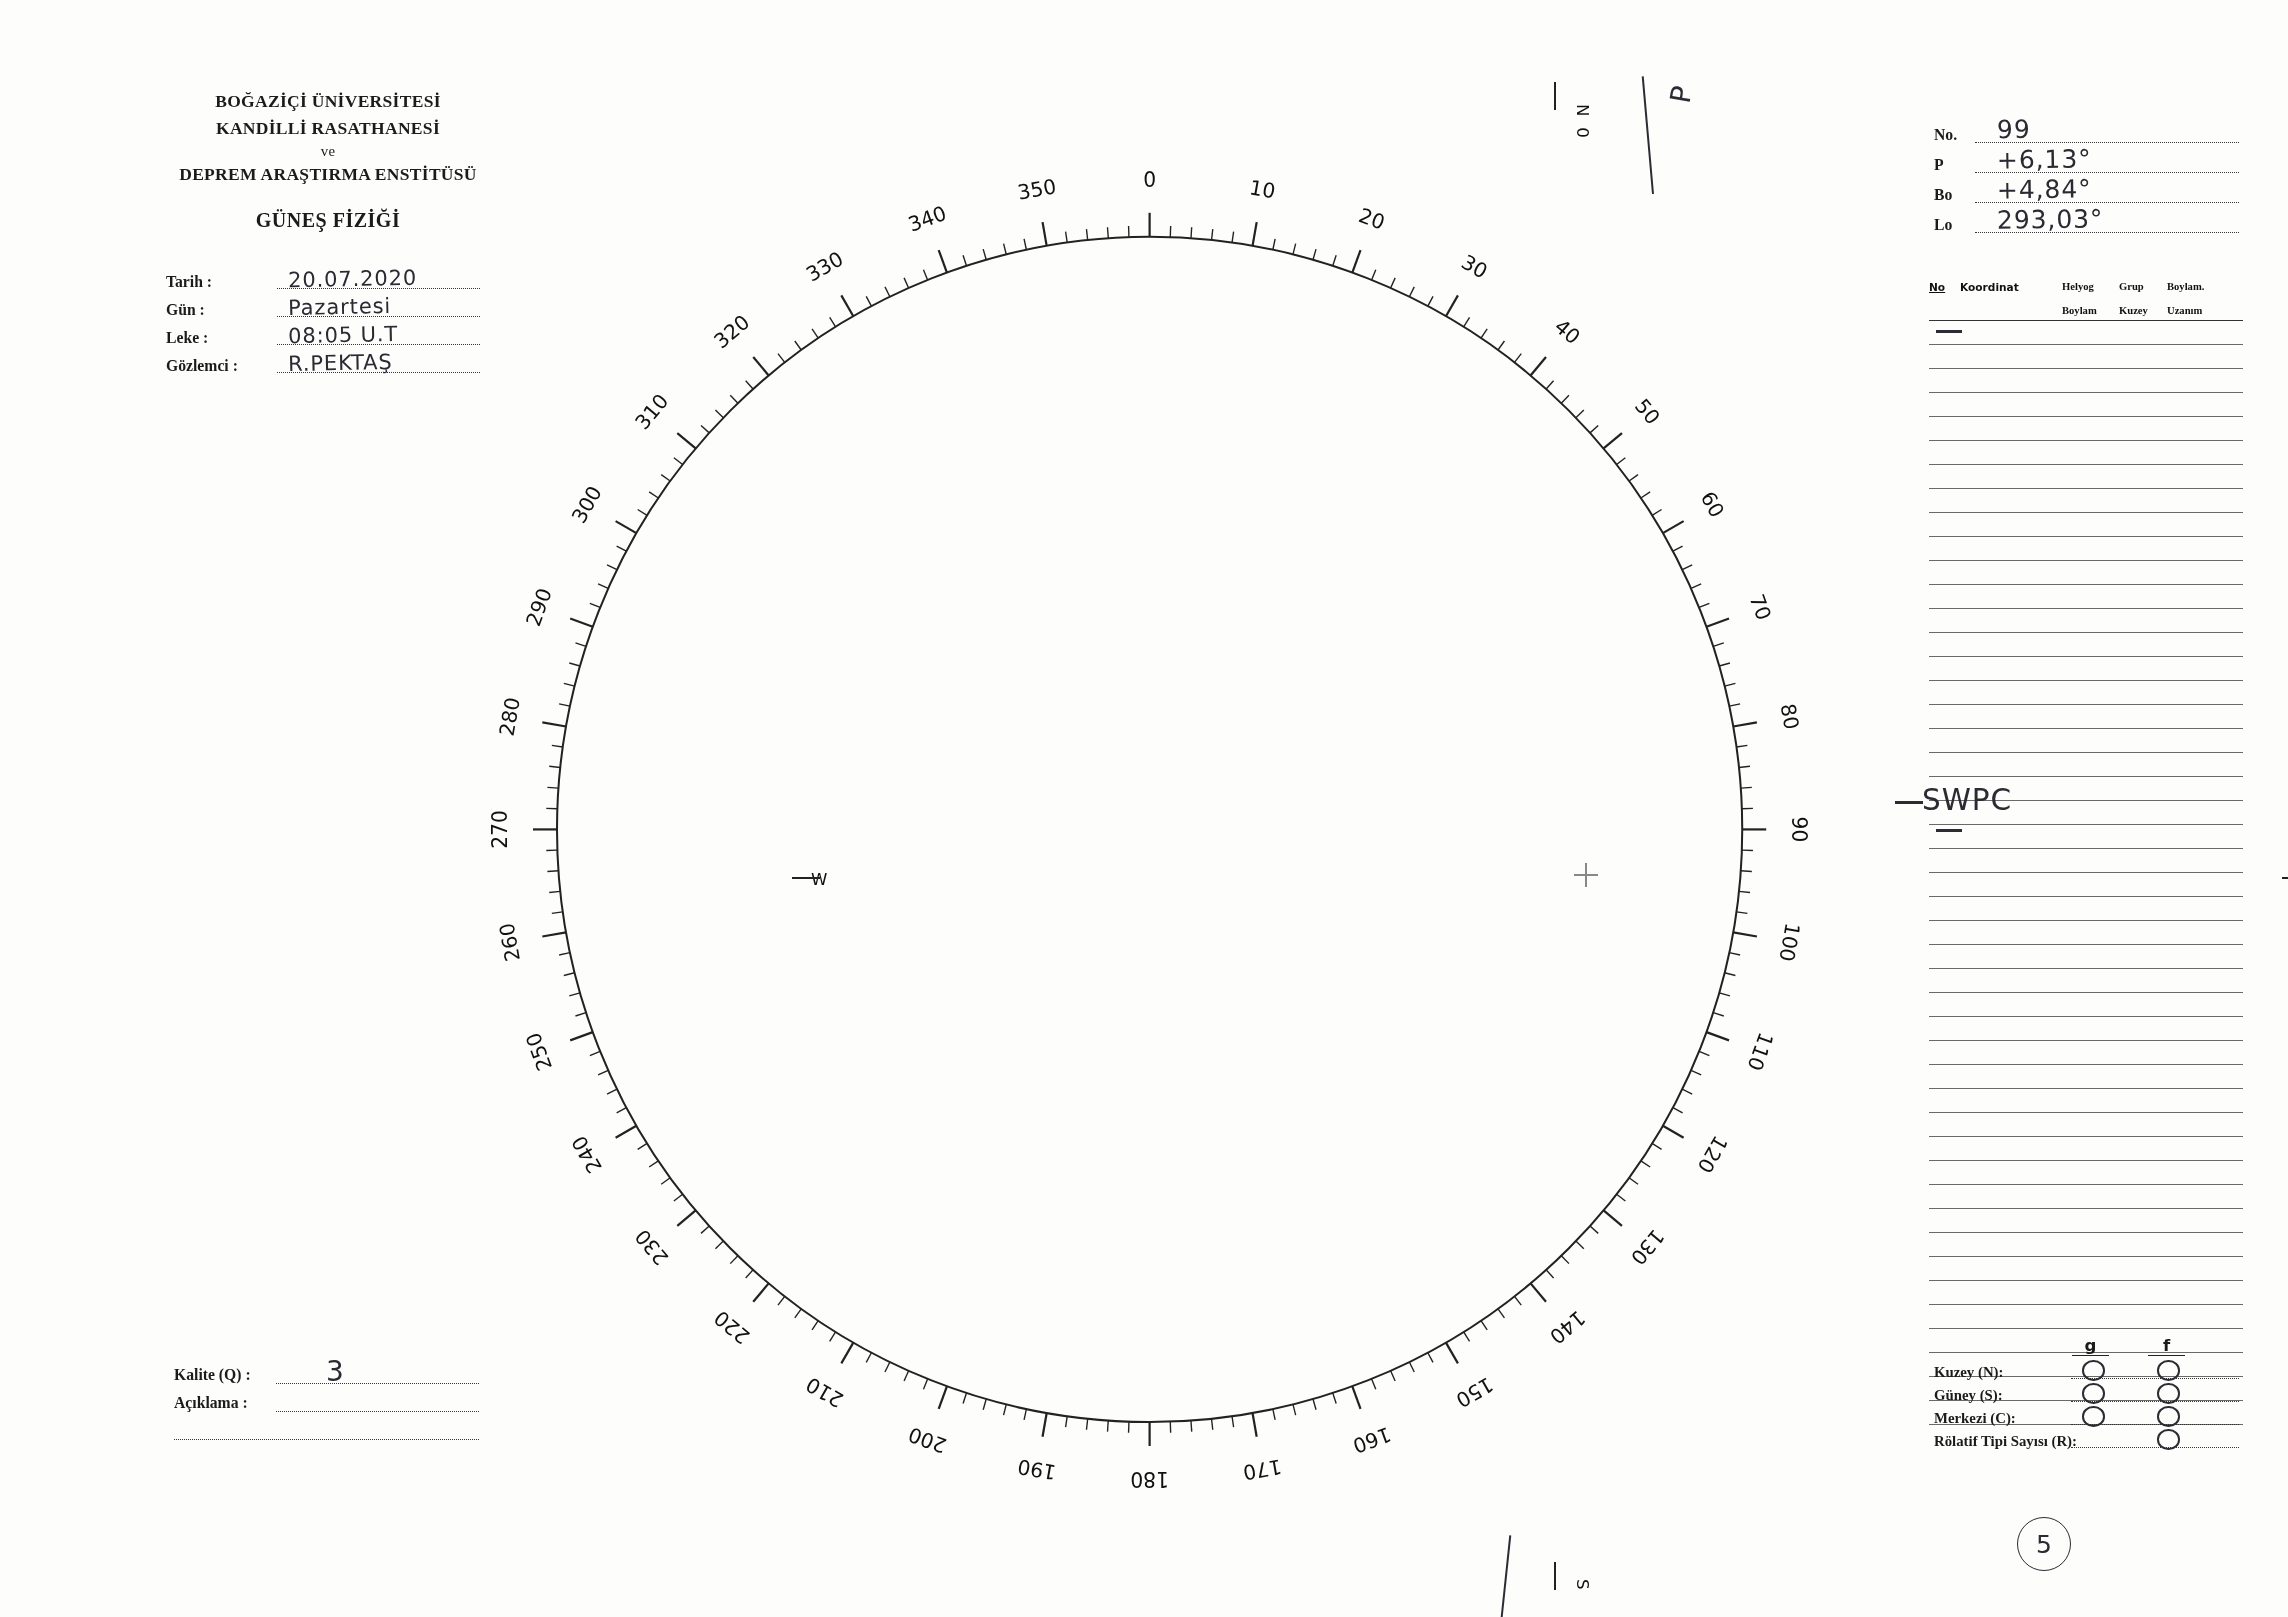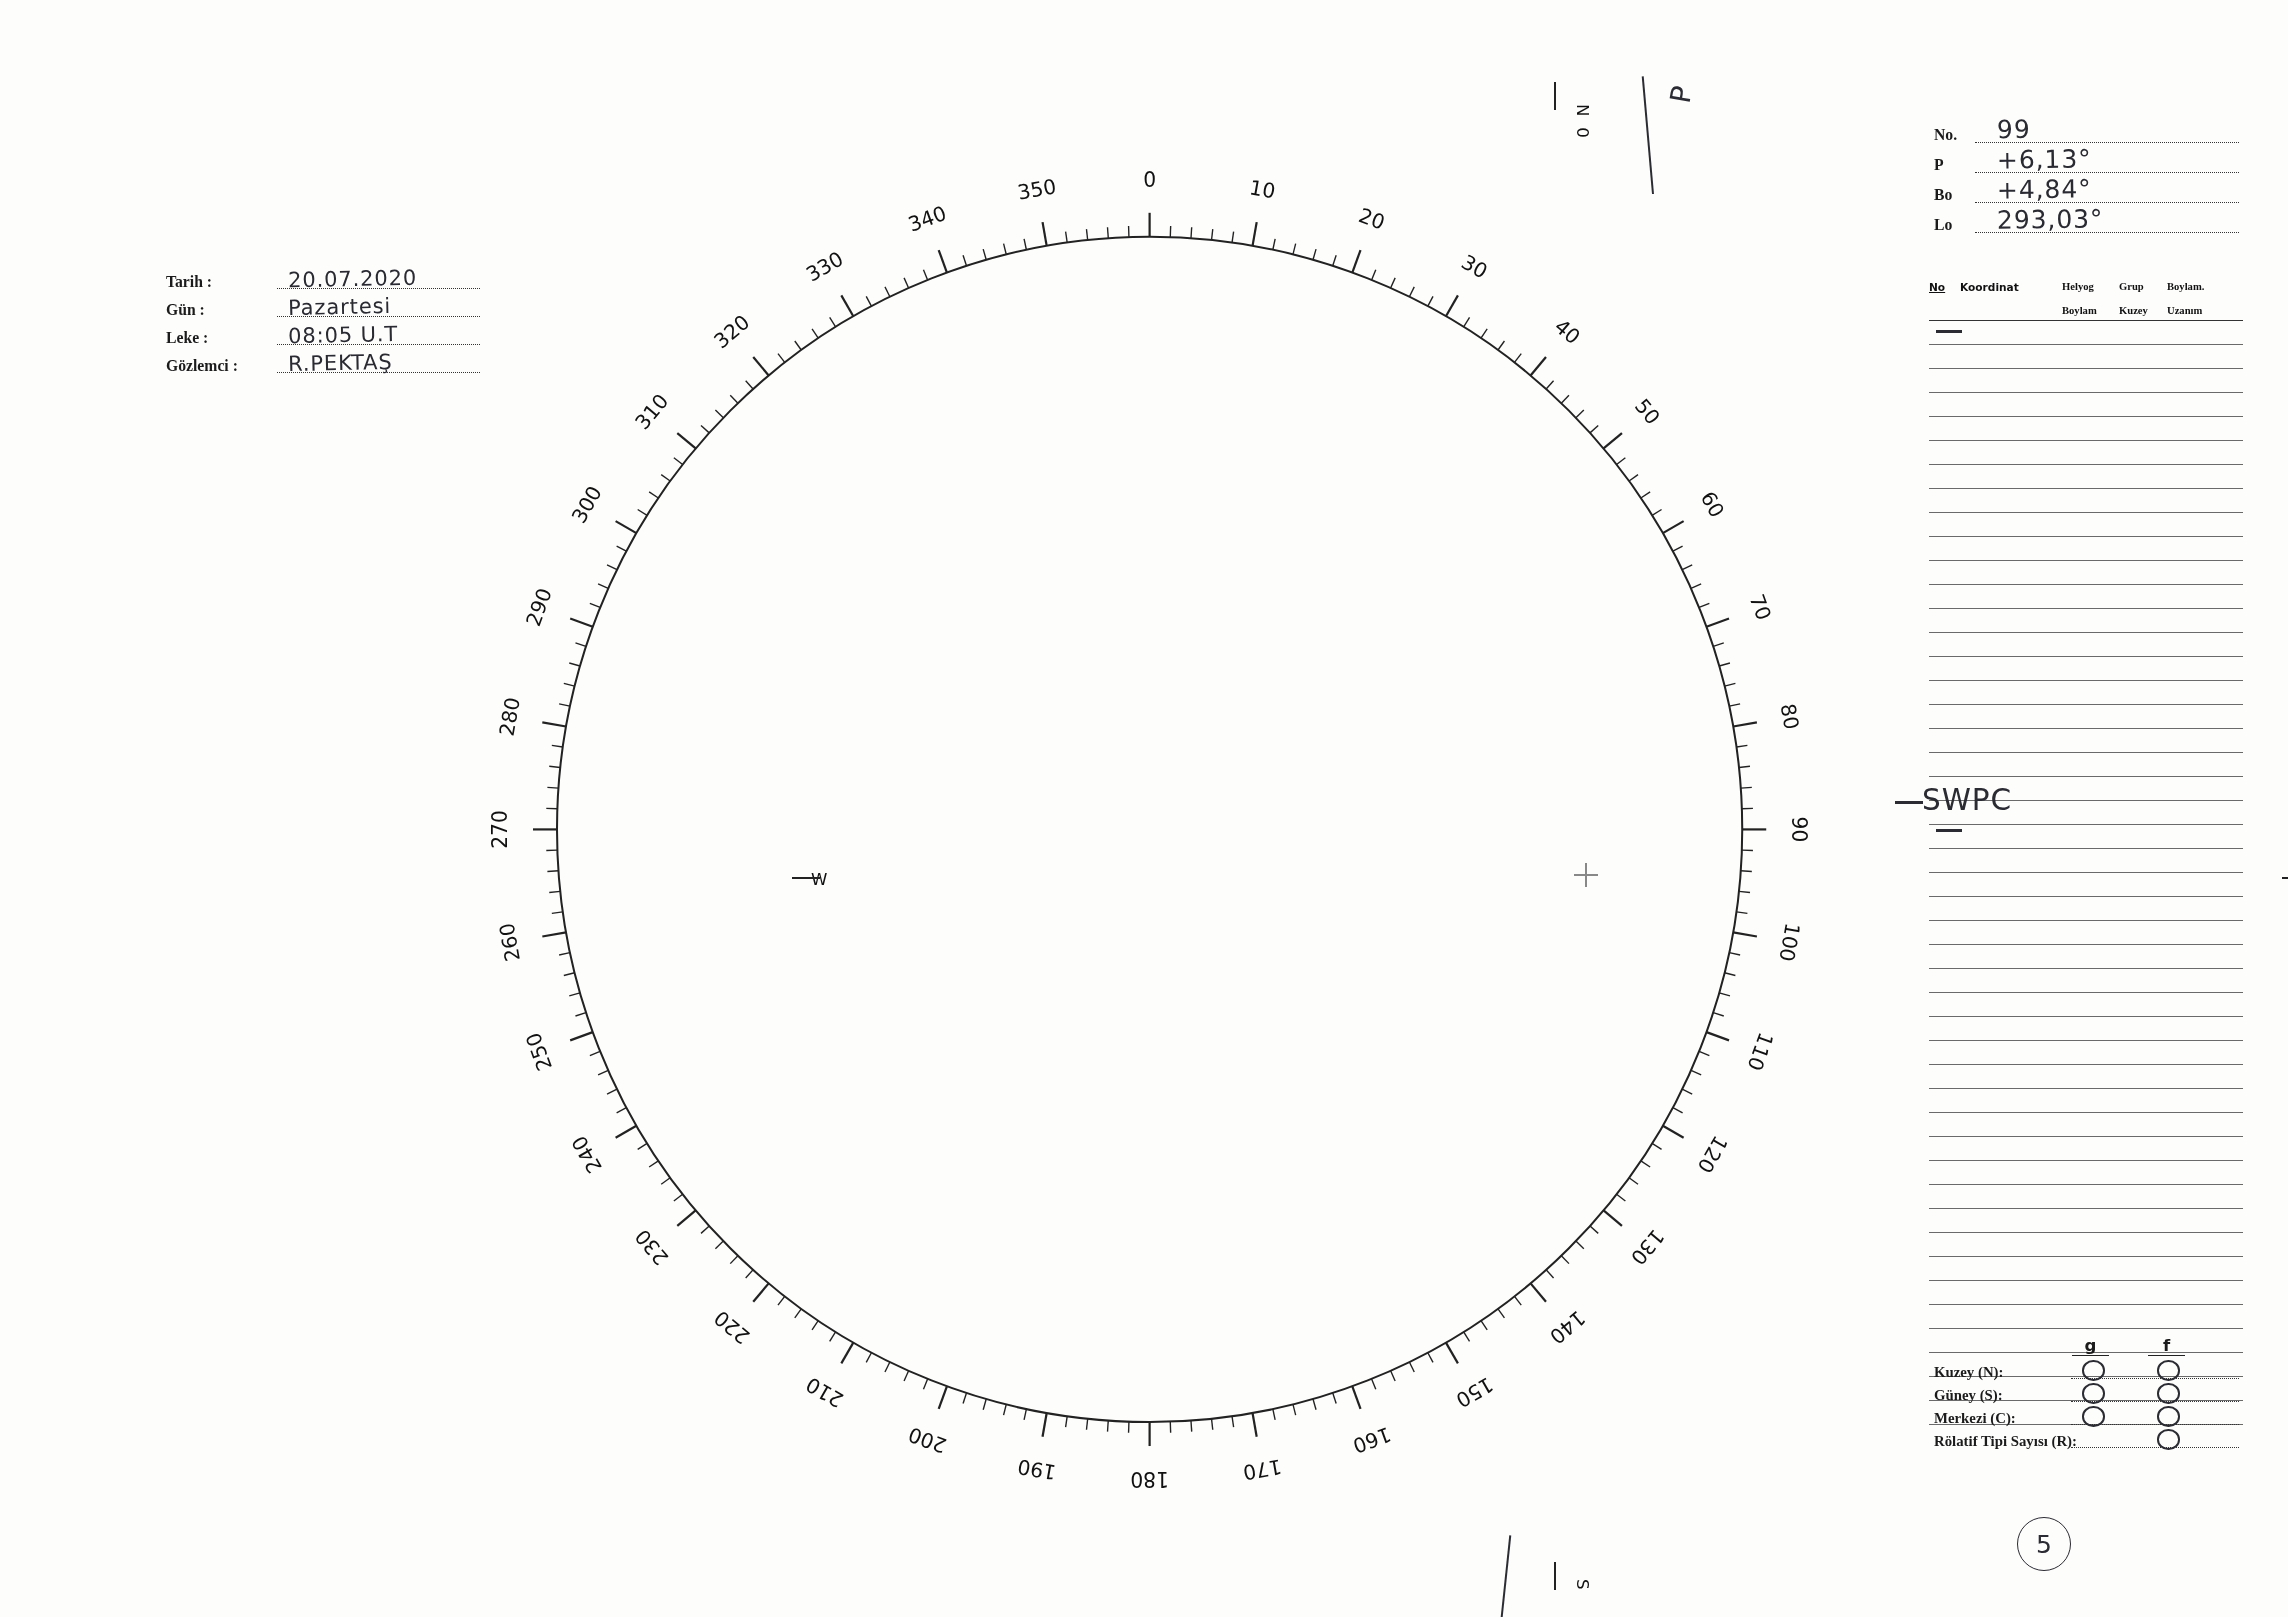--- a/index.html
+++ b/index.html
@@ -362,20 +362,27 @@
     border-radius: 50%;
   }
   .gf-zero.g { left: 148px; }
   .gf-zero.f { left: 223px; }
 </style>
 </head>
 <body>
 
 <div class="page">
 
+  <div class="header-block">
+    <div class="inst-line">BOĞAZİÇİ ÜNİVERSİTESİ</div>
+    <div class="inst-line">KANDİLLİ RASATHANESİ</div>
+    <div class="inst-line inst-small">ve</div>
+    <div class="inst-line">DEPREM ARAŞTIRMA ENSTİTÜSÜ</div>
+    <div class="title-main">GÜNEŞ FİZİĞİ</div>
+  </div>
 
   <div class="form-fields">
     <div class="field-row">
       <span class="field-label">Tarih :</span>
       <span class="field-dots"></span>
       <span class="field-value">20.07.2020</span>
     </div>
     <div class="field-row">
       <span class="field-label">Gün :</span>
       <span class="field-dots"></span>
@@ -386,20 +393,36 @@
       <span class="field-dots"></span>
       <span class="field-value">08:05 U.T</span>
     </div>
     <div class="field-row">
       <span class="field-label">Gözlemci :</span>
       <span class="field-dots"></span>
       <span class="field-value">R.PEKTAŞ</span>
     </div>
   </div>
 
+  <div class="quality-block">
+    <div class="q-row">
+      <span class="q-label">Kalite (Q) :</span>
+      <span class="q-dots"></span>
+      <span class="q-value">3</span>
+    </div>
+    <div class="q-row">
+      <span class="q-label">Açıklama :</span>
+      <span class="q-dots"></span>
+      <span class="q-value"></span>
+    </div>
+    <div class="q-row">
+      <span class="q-dots full"></span>
+      <span class="q-value"></span>
+    </div>
+  </div>
 
   <div class="dial-wrap">
     <svg class="dial-svg" width="1440" height="1551" viewBox="0 0 1560 1680">
       <g id="dial-ticks" stroke="#222" fill="none">
           <line x1="785.0" y1="186.0" x2="785.0" y2="160.0" stroke="#222" stroke-width="2.4"></line>
           <line x1="807.4" y1="186.4" x2="807.8" y2="174.4" stroke="#222" stroke-width="1.5"></line>
           <line x1="829.8" y1="187.6" x2="830.6" y2="175.6" stroke="#222" stroke-width="1.5"></line>
           <line x1="852.1" y1="189.5" x2="853.4" y2="177.6" stroke="#222" stroke-width="1.5"></line>
           <line x1="874.3" y1="192.2" x2="876.0" y2="180.4" stroke="#222" stroke-width="1.5"></line>
           <line x1="896.5" y1="195.8" x2="901.0" y2="170.1" stroke="#222" stroke-width="2.4"></line>

